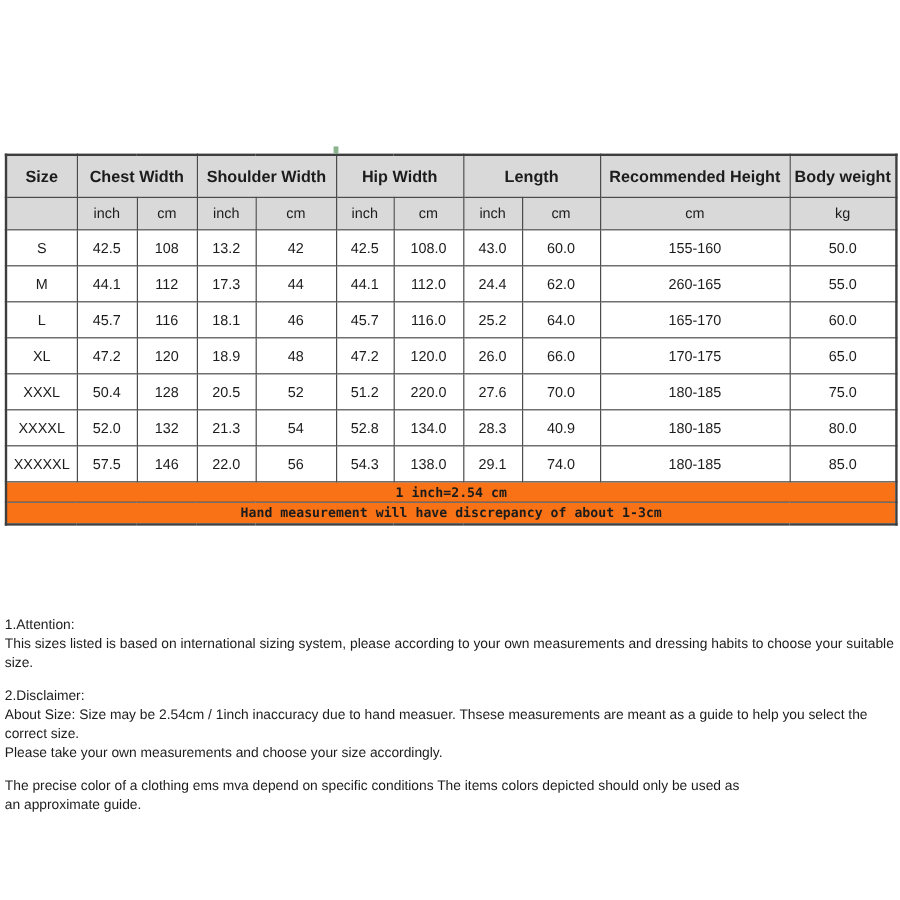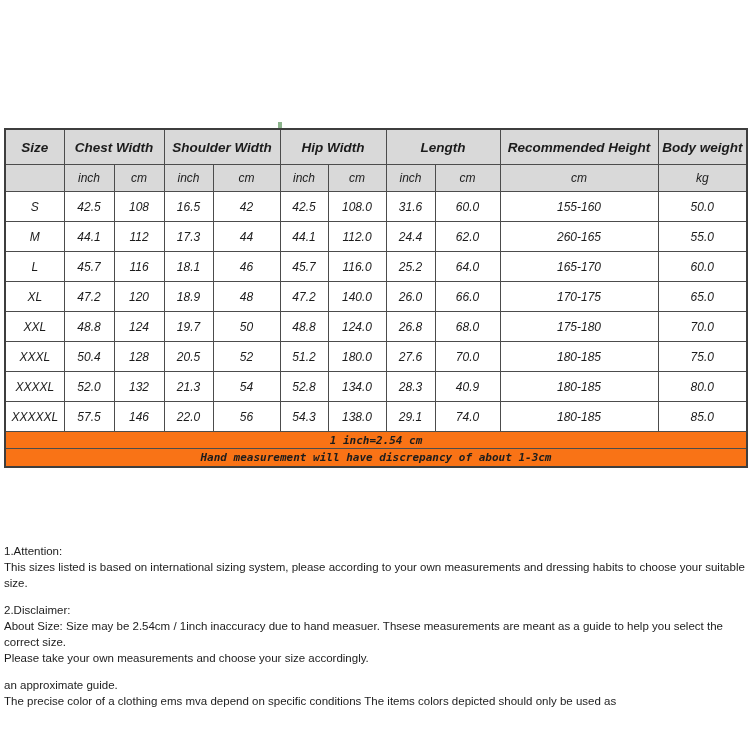--- a/index.html
+++ b/index.html
@@ -10,21 +10,20 @@
   }
   .page { position:absolute; inset:0; }
   .green-mark {
     position:absolute; left:278px; top:122px; width:4px; height:6px;
     background:#8cb48c;
   }
   table.size-chart {
     border-collapse:collapse; table-layout:fixed;
     width:742px; margin:128px 0 4px 4px;
     border:2px solid #3e3e3e;
-    font-style:italic;
   }
   .size-chart th, .size-chart td {
     border:1px solid #4c4c4c; text-align:center; vertical-align:middle;
     color:#1c1c1c; padding:0; overflow:hidden;
   }
   .size-chart thead tr.group-row th {
     height:34px; background:#d9d9d9; font-size:13.5px; font-weight:bold;
   }
   .size-chart thead tr.units-row th {
     height:26px; background:#d9d9d9; font-size:12px; font-weight:normal;
@@ -86,25 +85,25 @@
         <th>cm</th>
         <th>cm</th>
         <th>kg</th>
       </tr>
     </thead>
     <tbody>
       <tr>
         <td>S</td>
         <td>42.5</td>
         <td>108</td>
-        <td>16.5</td>
+        <td>13.2</td>
         <td>42</td>
         <td>42.5</td>
         <td>108.0</td>
-        <td>31.6</td>
+        <td>43.0</td>
         <td>60.0</td>
         <td>155-160</td>
         <td>50.0</td>
       </tr>
       <tr>
         <td>M</td>
         <td>44.1</td>
         <td>112</td>
         <td>17.3</td>
         <td>44</td>
@@ -128,47 +127,34 @@
         <td>165-170</td>
         <td>60.0</td>
       </tr>
       <tr>
         <td>XL</td>
         <td>47.2</td>
         <td>120</td>
         <td>18.9</td>
         <td>48</td>
         <td>47.2</td>
-        <td>140.0</td>
+        <td>120.0</td>
         <td>26.0</td>
         <td>66.0</td>
         <td>170-175</td>
         <td>65.0</td>
-      </tr>
-      <tr>
-        <td>XXL</td>
-        <td>48.8</td>
-        <td>124</td>
-        <td>19.7</td>
-        <td>50</td>
-        <td>48.8</td>
-        <td>124.0</td>
-        <td>26.8</td>
-        <td>68.0</td>
-        <td>175-180</td>
-        <td>70.0</td>
       </tr>
       <tr>
         <td>XXXL</td>
         <td>50.4</td>
         <td>128</td>
         <td>20.5</td>
         <td>52</td>
         <td>51.2</td>
-        <td>180.0</td>
+        <td>220.0</td>
         <td>27.6</td>
         <td>70.0</td>
         <td>180-185</td>
         <td>75.0</td>
       </tr>
       <tr>
         <td>XXXXL</td>
         <td>52.0</td>
         <td>132</td>
         <td>21.3</td>
@@ -208,18 +194,18 @@
     <div class="note">
       <div>1.Attention:</div>
       <div>This sizes listed is based on international sizing system, please according to your own measurements and dressing habits to choose your suitable size.</div>
     </div>
     <div class="note">
       <div>2.Disclaimer:</div>
       <div>About Size: Size may be 2.54cm / 1inch inaccuracy due to hand measuer. Thsese measurements are meant as a guide to help you select the correct size.</div>
       <div>Please take your own measurements and choose your size accordingly.</div>
     </div>
     <div class="note">
+      <div>The precise color of a clothing ems mva depend on specific conditions The items colors depicted should only be used as</div>
       <div>an approximate guide.</div>
-      <div>The precise color of a clothing ems mva depend on specific conditions The items colors depicted should only be used as</div>
     </div>
   </div>
 
 </div>
 
 </body></html>

